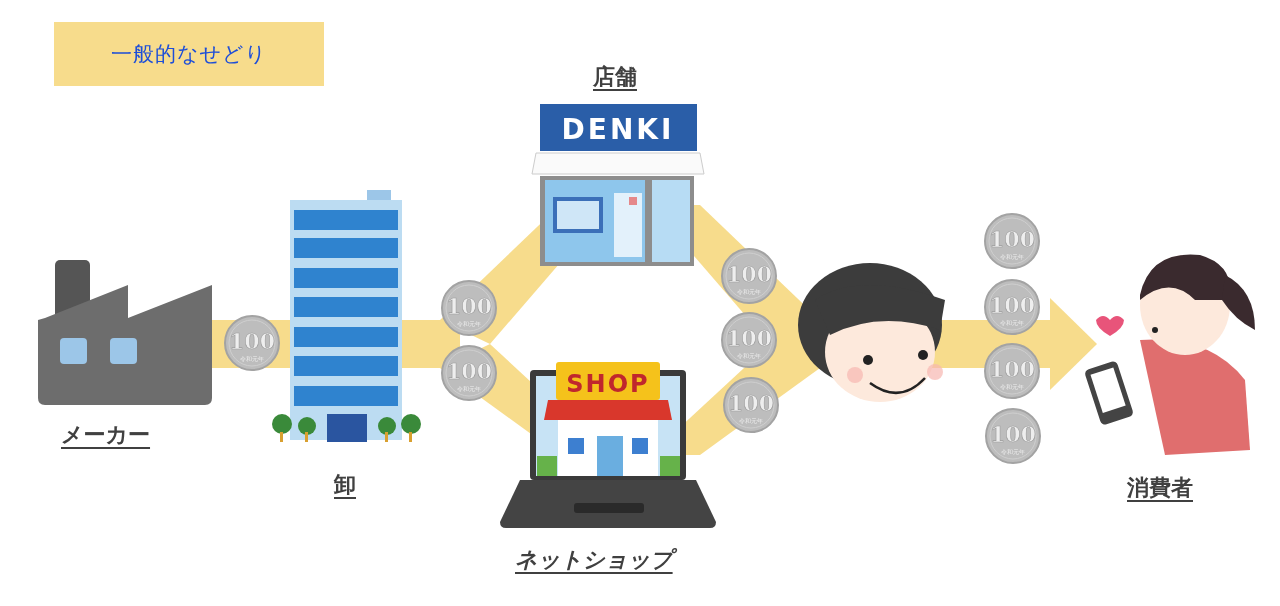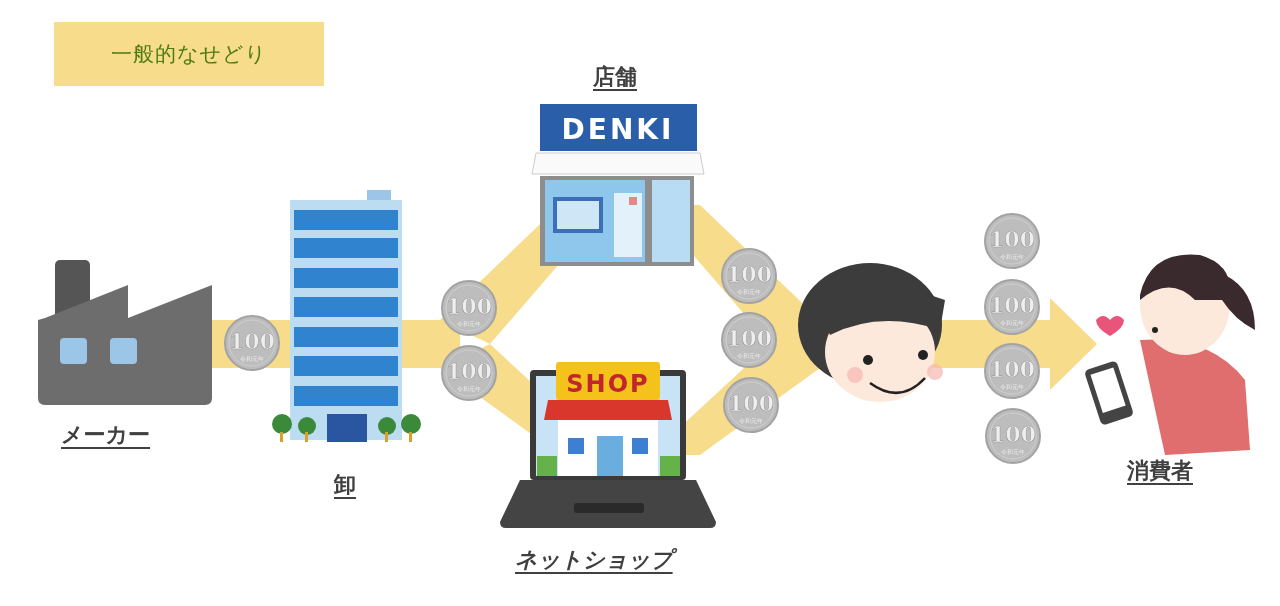--- a/index.html
+++ b/index.html
@@ -1,18 +1,18 @@
 <!DOCTYPE html>
 <html><head>
 <meta charset="utf-8">
 <style>
   html,body{margin:0;padding:0;background:#ffffff;}
   body{width:1280px;height:606px;position:relative;overflow:hidden;font-family:"DejaVu Sans",sans-serif;}
   .abs{position:absolute;}
-  .title-box{left:54px;top:22px;width:270px;height:64px;background:#f7dc8c;display:flex;align-items:center;justify-content:center;font-size:21px;color:#4d7c0f;letter-spacing:1px;}
+  .title-box{left:54px;top:22px;width:270px;height:64px;background:#f7dc8c;display:flex;align-items:center;justify-content:center;font-size:21px;color:#1d4ed8;letter-spacing:1px;}
   .label{font-weight:bold;font-size:22px;color:#404040;text-decoration:underline;text-underline-offset:5px;text-decoration-thickness:2px;white-space:nowrap;}
   svg{position:absolute;left:0;top:0;}
   .coin-text{font-family:"DejaVu Serif",serif;font-weight:bold;}
 </style>
 </head>
 <body>
 
 <div class="abs title-box">
   <span>一般的なせどり</span>
 </div>
@@ -133,13 +133,13 @@
     <use href="#coin" x="1012" y="307"></use>
     <use href="#coin" x="1012" y="371"></use>
     <use href="#coin" x="1013" y="436"></use>
   </g>
 </svg>
 
 <div class="abs label" style="left:61px;top:420px;">メーカー</div>
 <div class="abs label" style="left:334px;top:470px;">卸</div>
 <div class="abs label" style="left:593px;top:62px;">店舗</div>
 <div class="abs label" style="left:515px;top:545px;font-style:italic;">ネットショップ</div>
-<div class="abs label" style="left:1127px;top:456px;text-decoration:underline;">消費者</div>
+<div class="abs label" style="left:1127px;top:473px;text-decoration:underline;">消費者</div>
 
 </body></html>

